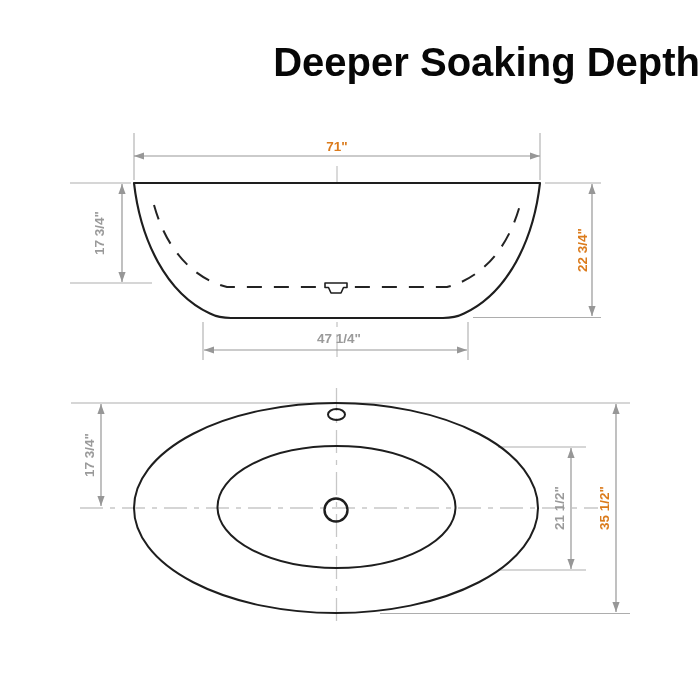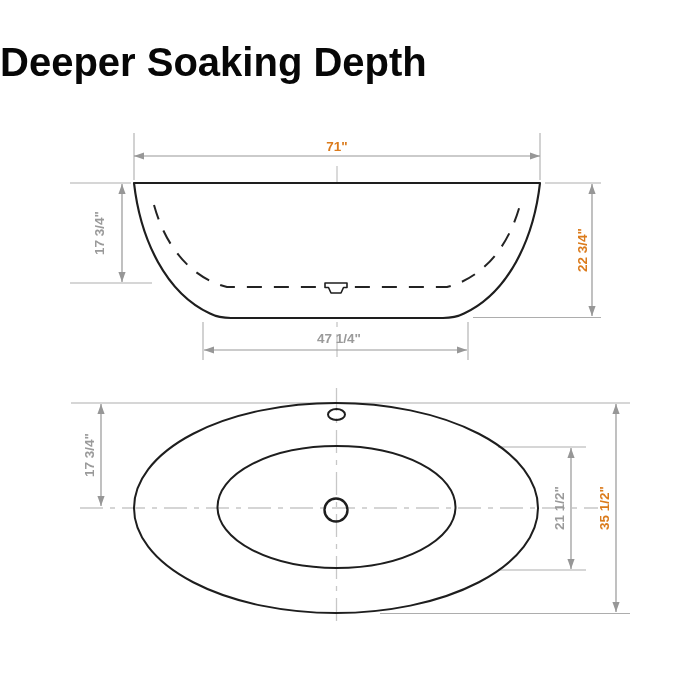--- a/index.html
+++ b/index.html
@@ -16,21 +16,21 @@
     width: 700px;
     height: 700px;
     background: #ffffff;
   }
   h1.title {
     position: absolute;
     top: 40px;
     left: 0;
     width: 700px;
     margin: 0;
-    text-align: left;
+    text-align: right;
     font-size: 40px;
     font-weight: 700;
     letter-spacing: 0px;
     color: #070707;
   }
   svg.drawing {
     position: absolute;
     top: 0;
     left: 0;
   }

